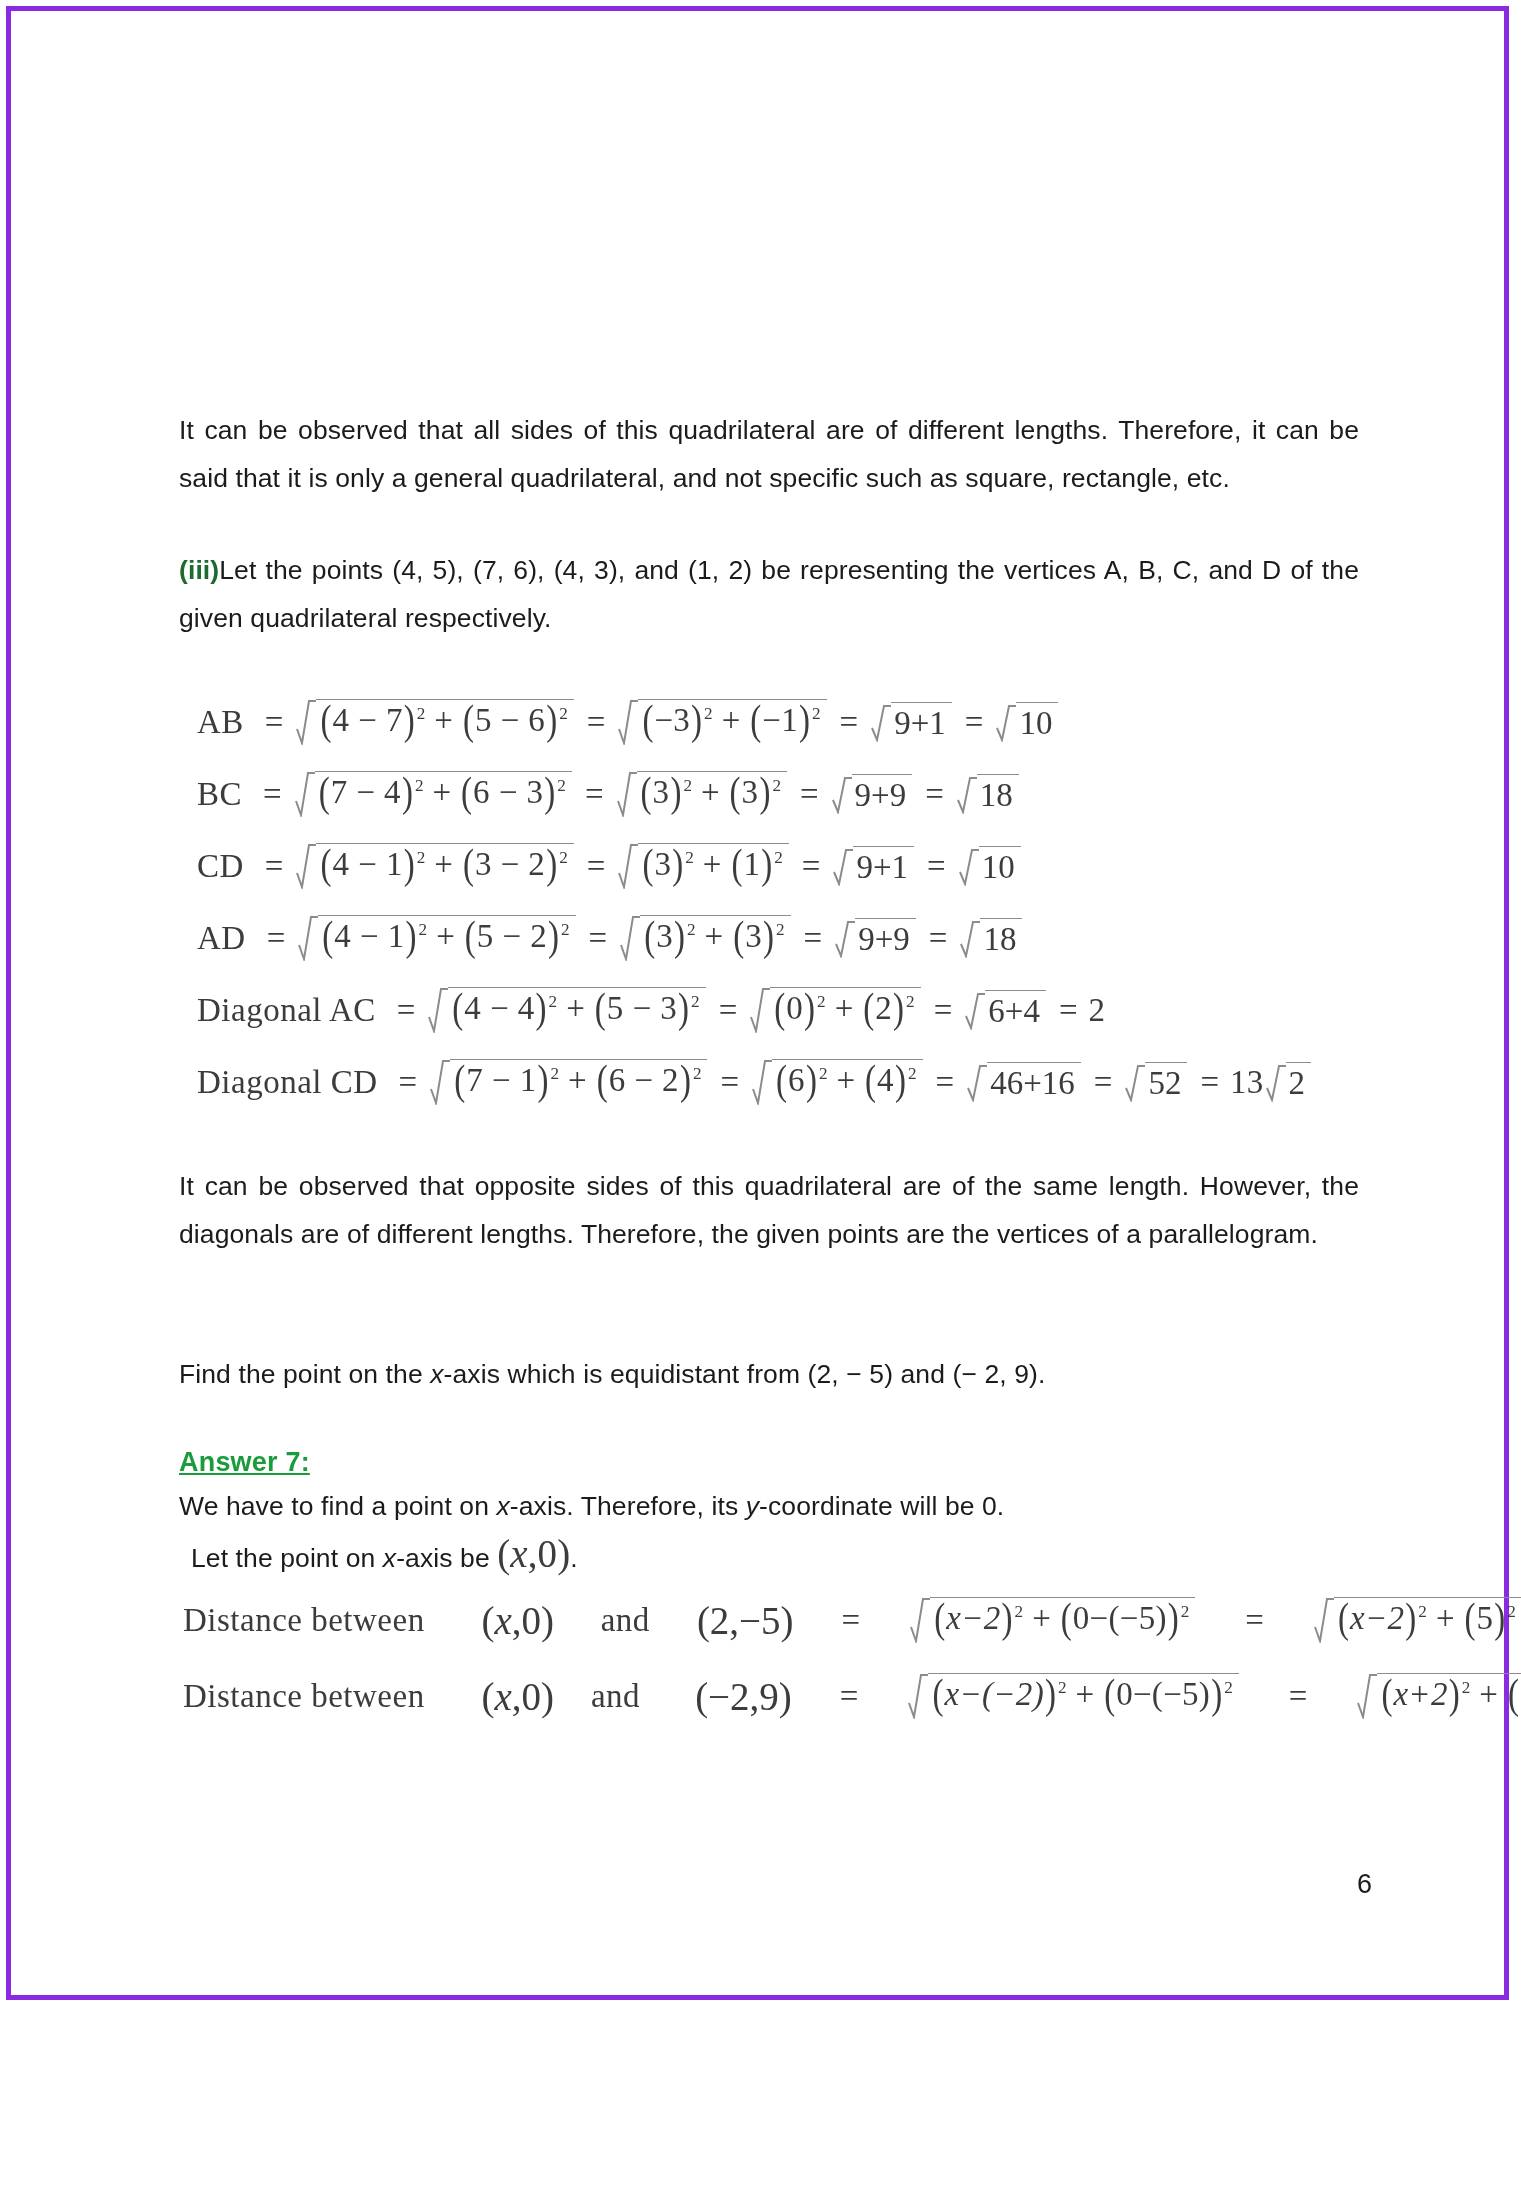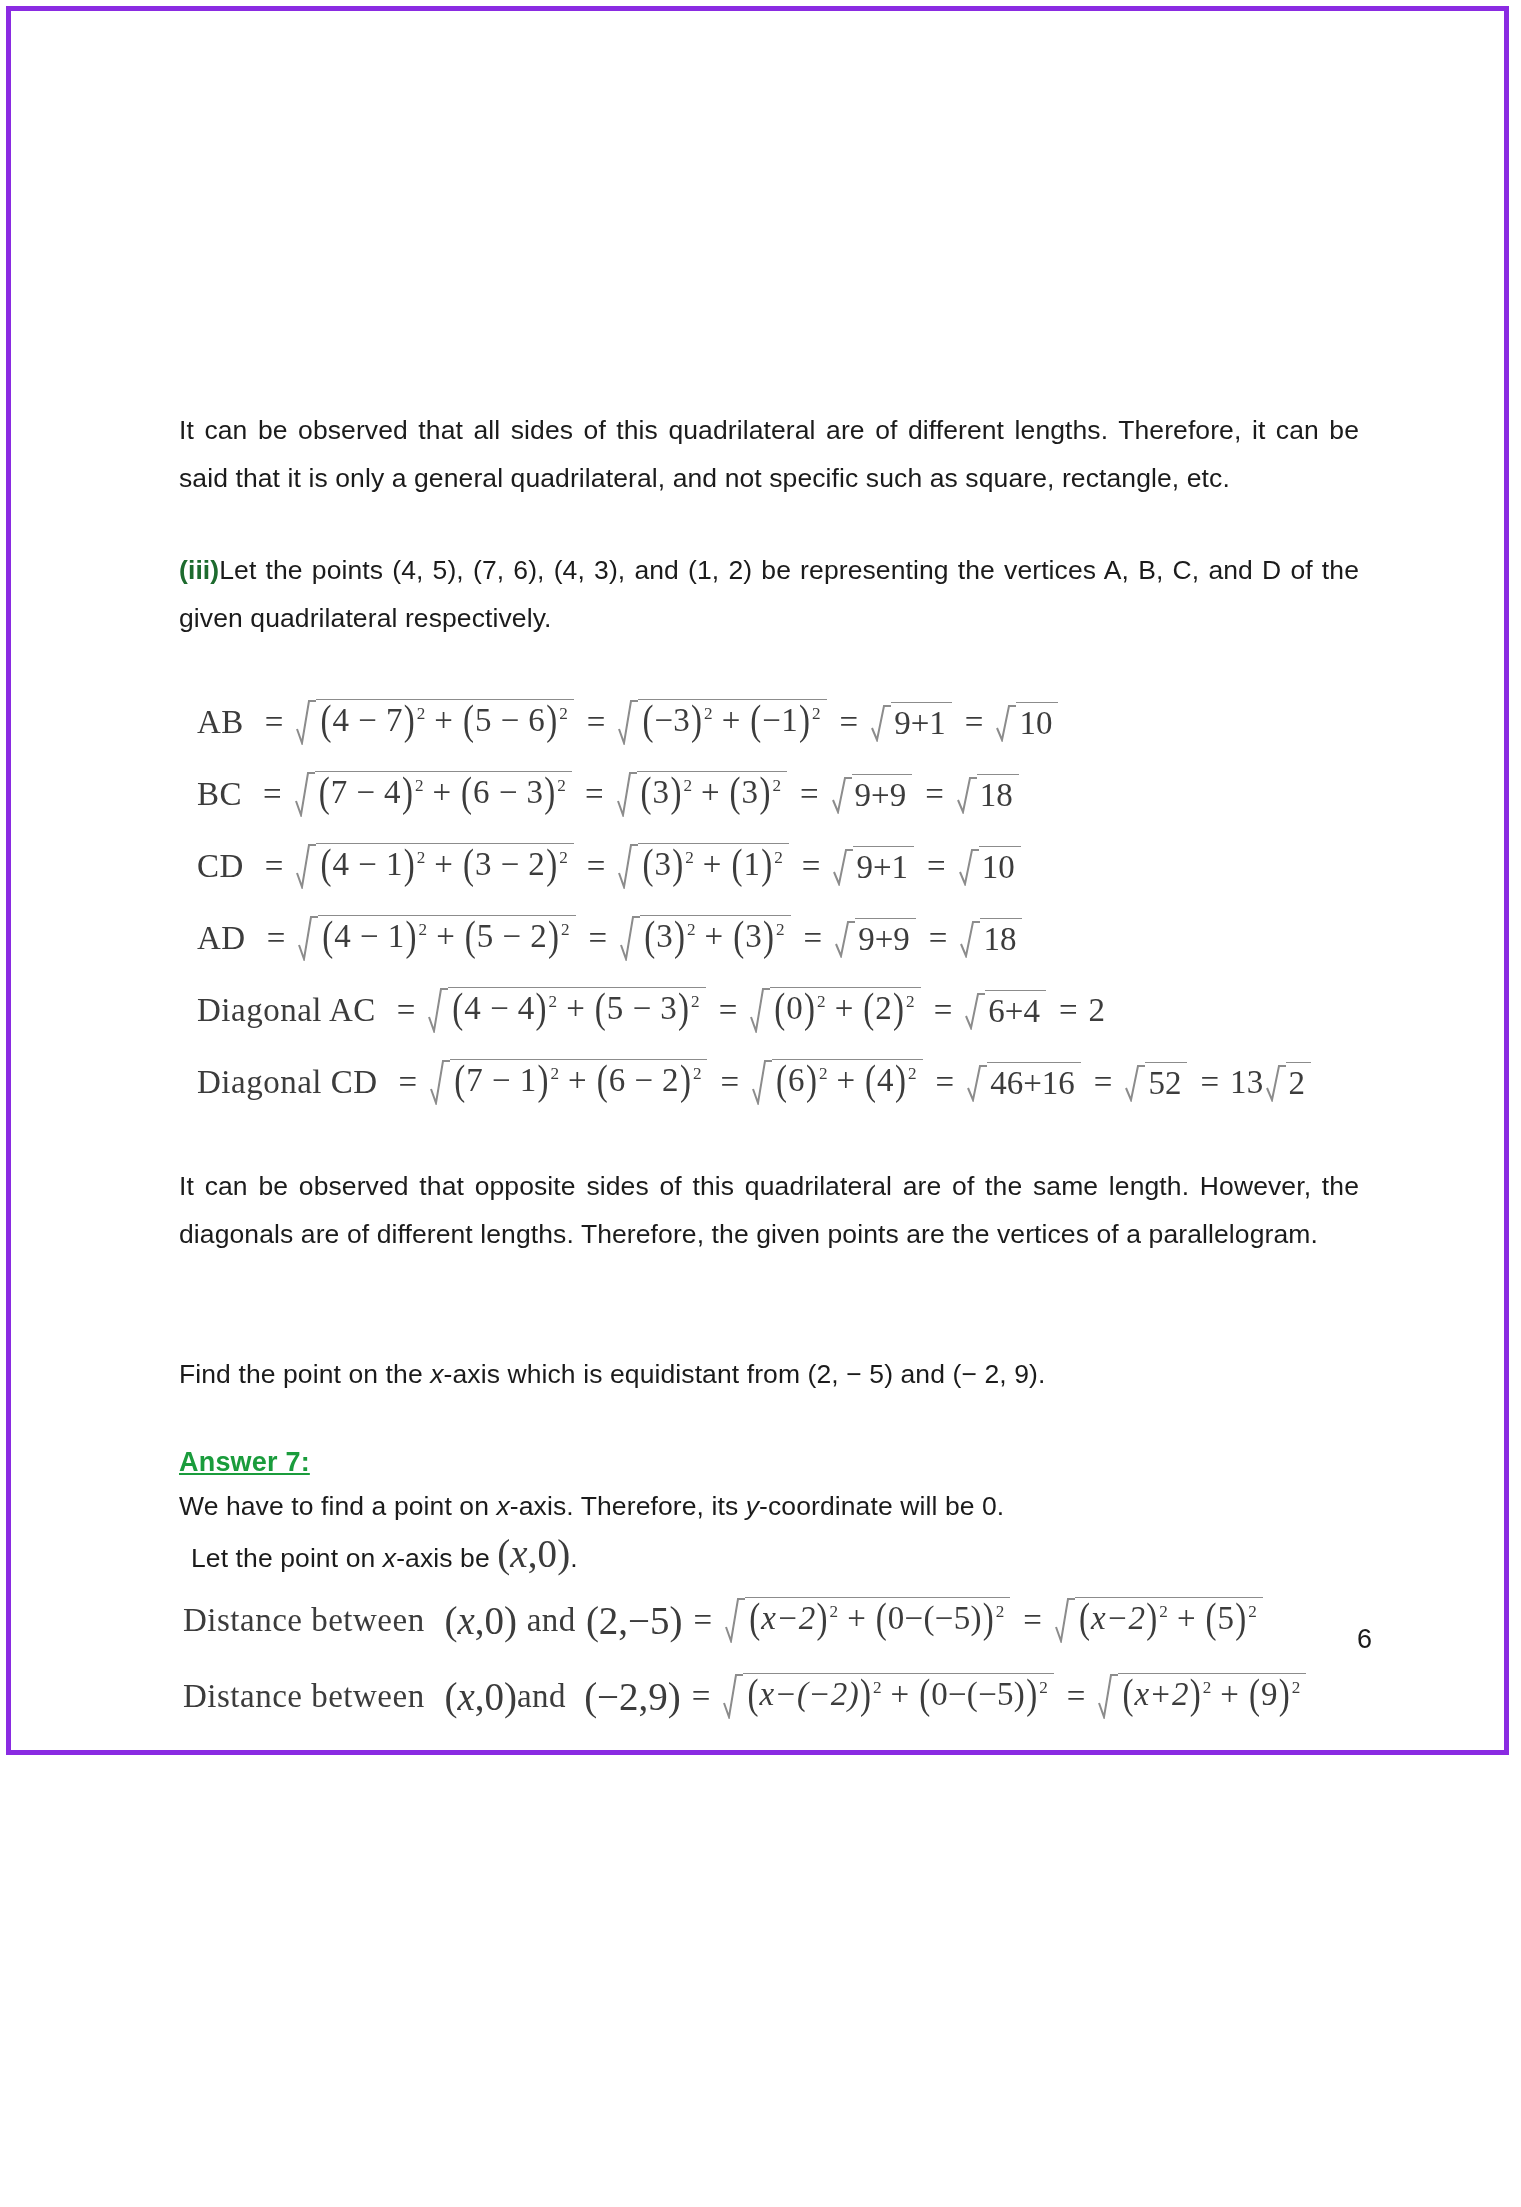--- a/index.html
+++ b/index.html
@@ -10,21 +10,21 @@
   body {
     width: 1521px;
     height: 2207px;
     font-family: "Liberation Sans", sans-serif;
     position: relative;
     overflow: hidden;
   }
   .page-frame {
     position: absolute;
     left: 6px; top: 6px;
-    width: 1503px; height: 1749px;
+    width: 1503px; height: 1994px;
     border: 5px solid #8a2be2;
     box-sizing: border-box;
     background: #fff;
   }
   .page-inner {
     position: absolute;
     left: 0; top: 0; right: 0; bottom: 0;
     background: #ffffff;
   }
   .content {
@@ -75,21 +75,21 @@
     color: #3c3c3c;
     margin-left: 18px;
   }
   .math-line {
     display: flex;
     align-items: center;
     height: 72px;
     font-size: 33px;
     white-space: nowrap;
   }
-  .math-line.tight { height: 76px; }
+  .math-line.tight { height: 76px; gap: 37px; }
   .mlabel { margin-right: 10px; letter-spacing: 0.5px; }
   .op { margin: 0 9px; }
   .opeq { margin: 0 11px; }
 
   
   .rad {
     display: inline-flex;
     align-items: flex-start;
     position: relative;
     margin: 0 2px;

